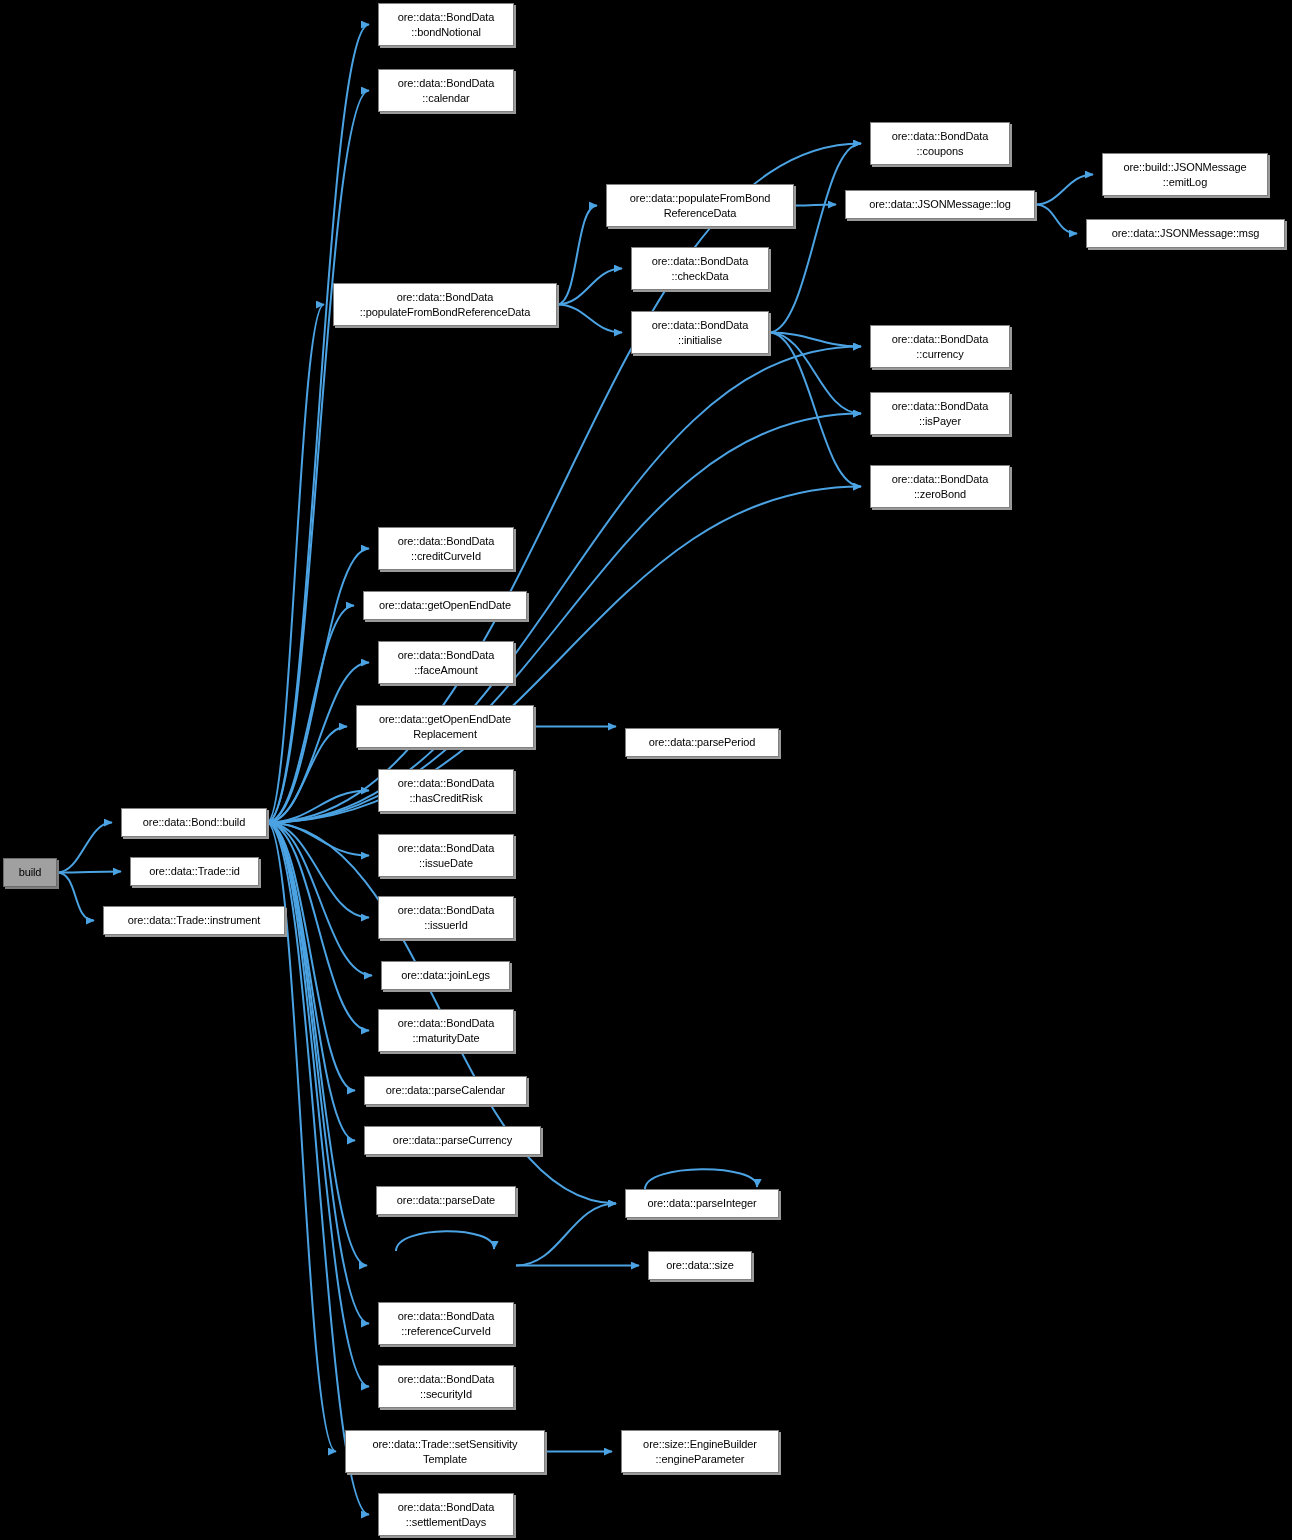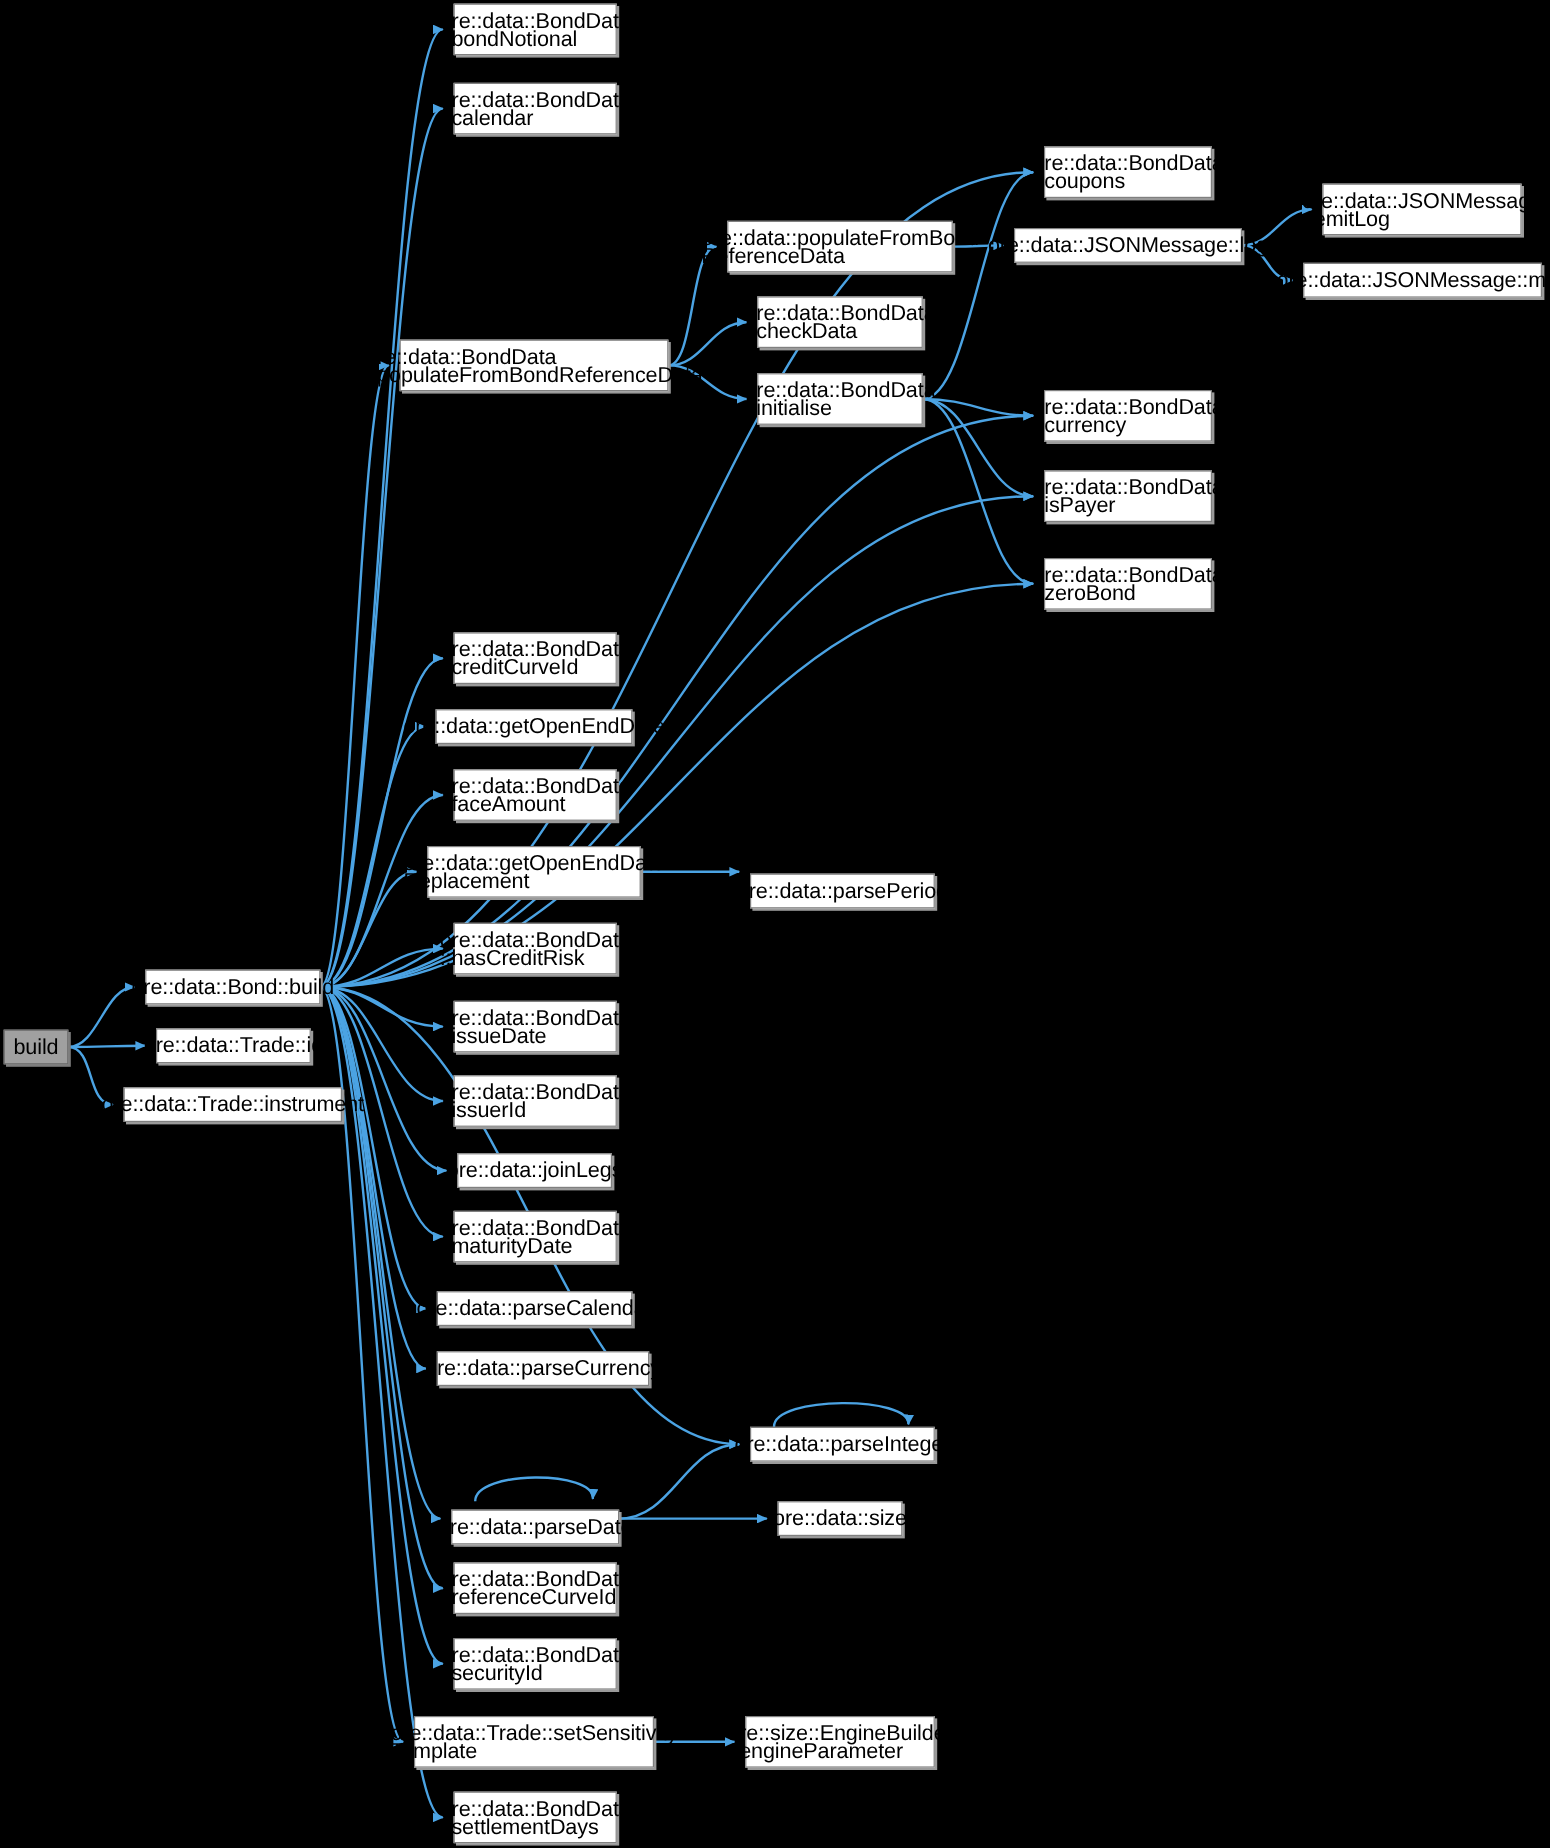--- a/index.html
+++ b/index.html
@@ -1,21 +1,21 @@
 <!DOCTYPE html>
 <html><head>
 <meta charset="utf-8">
 <style>
   html,body{margin:0;padding:0;background:#000;}
   #stage{position:relative;width:1292px;height:1540px;background:#000;overflow:hidden;
          font-family:"Liberation Sans","DejaVu Sans",sans-serif;}
   svg#edges{position:absolute;left:0;top:0;width:1292px;height:1540px;}
   .node{position:absolute;box-sizing:border-box;background:#ffffff;border:1px solid #808080;
         box-shadow:2px 2px 0 0 #9a9a9a;display:flex;align-items:center;justify-content:center;
-        text-align:left;color:#000;font-size:18px;line-height:15px;letter-spacing:-0.1px;}
+        text-align:center;color:#000;font-size:11px;line-height:15px;letter-spacing:-0.1px;}
   .node.root{background:#a0a0a0;border:1px solid #6b6b6b;box-shadow:2px 2px 0 0 #7d7d7d;}
   .node span{display:block;padding:0 4px;white-space:pre-line;}
 </style>
 </head>
 <body>
 
 <div id="stage">
   <svg id="edges" xmlns="http://www.w3.org/2000/svg">
     <defs>
       <marker id="ah" markerWidth="9" markerHeight="8" refX="8.2" refY="4" orient="auto" markerUnits="userSpaceOnUse">
@@ -106,21 +106,21 @@
 ::initialise</span>
       </div>
       <div class="node" style="left: 870px; top: 122px; width: 140px; height: 43px;">
         <span>ore::data::BondData
 ::coupons</span>
       </div>
       <div class="node" style="left: 845px; top: 190px; width: 190px; height: 29px;">
         <span>ore::data::JSONMessage::log</span>
       </div>
       <div class="node" style="left: 1102px; top: 153px; width: 166px; height: 43px;">
-        <span>ore::data::JSONMessage
+        <span>ore::build::JSONMessage
 ::emitLog</span>
       </div>
       <div class="node" style="left: 1086px; top: 219px; width: 199px; height: 29px;">
         <span>ore::data::JSONMessage::msg</span>
       </div>
       <div class="node" style="left: 870px; top: 325px; width: 140px; height: 43px;">
         <span>ore::data::BondData
 ::currency</span>
       </div>
       <div class="node" style="left: 870px; top: 392px; width: 140px; height: 43px;">
@@ -170,21 +170,21 @@
       </div>
       <div class="node" style="left: 364px; top: 1076px; width: 163px; height: 29px;">
         <span>ore::data::parseCalendar</span>
       </div>
       <div class="node" style="left: 364px; top: 1126px; width: 177px; height: 29px;">
         <span>ore::data::parseCurrency</span>
       </div>
       <div class="node" style="left: 625px; top: 1189px; width: 154px; height: 29px;">
         <span>ore::data::parseInteger</span>
       </div>
-      <div class="node" style="left: 376px; top: 1258px; width: 140px; height: 29px;">
+      <div class="node" style="left: 376px; top: 1186px; width: 140px; height: 29px;">
         <span>ore::data::parseDate</span>
       </div>
       <div class="node" style="left: 648px; top: 1251px; width: 104px; height: 29px;">
         <span>ore::data::size</span>
       </div>
       <div class="node" style="left: 378px; top: 1302px; width: 136px; height: 43px;">
         <span>ore::data::BondData
 ::referenceCurveId</span>
       </div>
       <div class="node" style="left: 378px; top: 1365px; width: 136px; height: 43px;">

